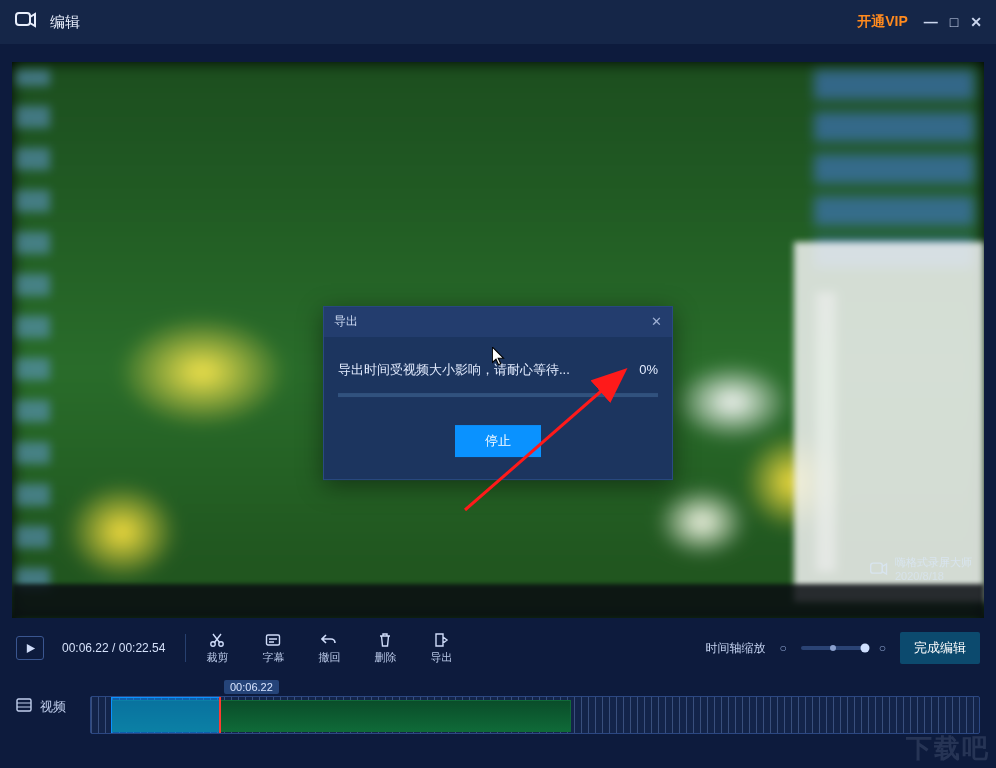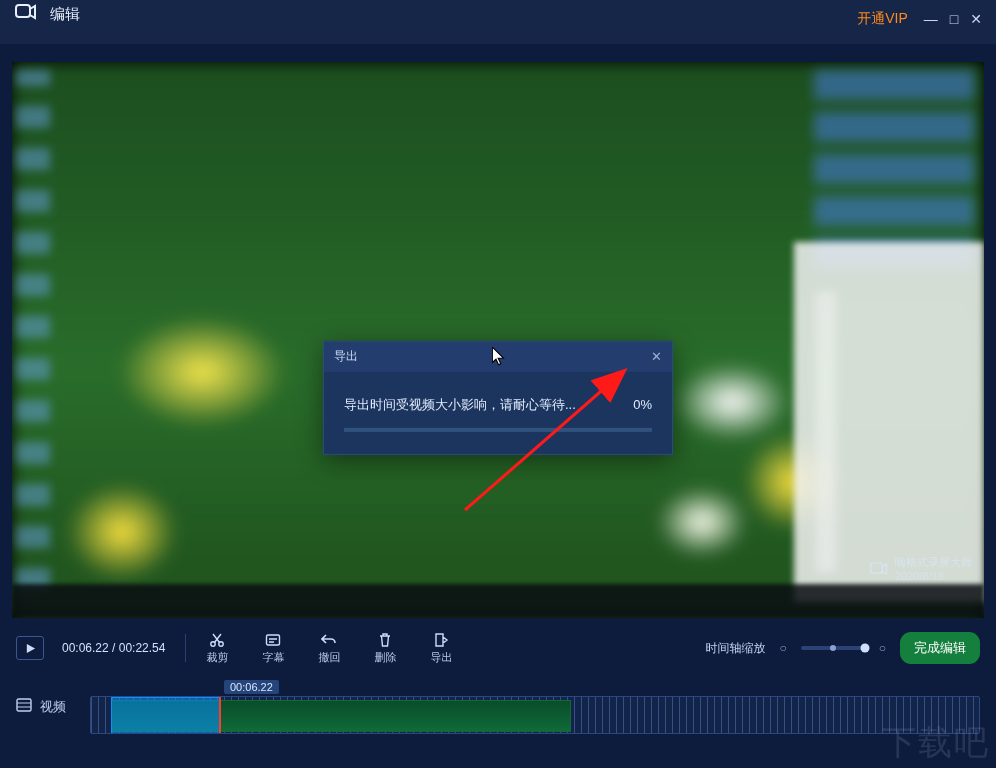--- a/index.html
+++ b/index.html
@@ -1,23 +1,23 @@
 <!DOCTYPE html>
 <html><head>
 <meta charset="utf-8">
 <style>
   * { margin: 0; padding: 0; box-sizing: border-box; font-family: "Microsoft YaHei", sans-serif; }
   body { width: 996px; height: 768px; background: #0d1b3d; overflow: hidden; position: relative; }
 
   
-  .titlebar { height: 44px; background: #152648; display: flex; align-items: flex-end; padding: 16px 14px; justify-content: space-between; }
+  .titlebar { height: 44px; background: #152648; display: flex; align-items: center; padding: 16px 14px; justify-content: space-between; }
   .titlebar-left { display: flex; align-items: center; gap: 12px; }
   .titlebar .app-icon svg { width: 24px; height: 24px; }
   .titlebar .title { color: #e8eefc; font-size: 15px; }
-  .titlebar-right { display: flex; align-items: center; gap: 16px; }
+  .titlebar-right { display: flex; align-items: center; gap: 16px; font-weight: bold; }
   .vip { color: #ff8a1e; font-size: 14px; }
   .win-controls { display: flex; gap: 12px; color: #cbd6ee; font-size: 14px; }
   .win-controls span { cursor: pointer; }
 
   
   .preview { position: absolute; top: 62px; left: 12px; width: 972px; height: 556px; background: #000; overflow: hidden; }
   .preview .blur-bg { position: absolute; inset: 0;
     background:
       radial-gradient(120px 80px at 190px 310px, #f4e45a 0%, rgba(244,228,90,0) 70%),
       radial-gradient(90px 60px at 720px 340px, #ffffff 0%, rgba(255,255,255,0) 65%),
@@ -39,21 +39,21 @@
     filter: blur(5px); opacity:.45; }
   .preview .taskbar-blur { position:absolute; bottom:0; left:0; right:0; height:34px;
     background:#0a0d12; filter:blur(2px); opacity:.85; }
   .preview .watermark { position:absolute; bottom:36px; right:12px; color:#dbeafe; opacity:.65; font-size:11px; display:flex; align-items:center; gap:6px; }
   .preview .watermark svg { width:20px; height:20px; }
 
   
   .dialog { position:absolute; width:350px; background:#1c355f; border:1px solid #2a4a82; left:50%; top:62%; transform:translate(-50%,-58%); box-shadow:0 6px 24px rgba(0,0,0,.45); }
   .dialog-header { background:#233d6e; height:30px; display:flex; align-items:center; justify-content:space-between; padding:0 10px; color:#cedbf3; font-size:12px; }
   .dialog-header .close { color:#9eb0d4; font-size:13px; cursor:pointer; }
-  .dialog-body { padding:24px 20px 22px; }
+  .dialog-body { padding:24px 14px 22px; }
   .dialog-row { display:flex; align-items:center; justify-content:space-between; color:#e3ecff; font-size:13px; }
   .dialog-progress { height:4px; background:#31527e; margin-top:14px; position:relative; }
   .dialog-progress .bar { position:absolute; left:0; top:0; bottom:0; background:#0a92ff; width:0%; }
   .dialog-actions { display:flex; justify-content:center; margin-top:28px; }
   .btn-stop { background:#0a92ff; color:#fff; border:none; font-size:13px; padding:7px 30px; cursor:pointer; }
 
   
   .cursor { position:absolute; width:14px; height:20px; pointer-events:none; }
   .arrow-annot { position:absolute; pointer-events:none; }
 
@@ -64,41 +64,41 @@
   .time { font-size:12px; }
   .tool-divider { width:1px; height:28px; background:#27406f; margin:0 2px; }
   .tool-items { display:flex; gap:34px; }
   .tool-item { display:flex; flex-direction:column; align-items:center; gap:2px; color:#b9c8e7; font-size:11px; cursor:pointer; }
   .tool-item svg { width:16px; height:16px; }
   .toolbar-right { margin-left:auto; display:flex; align-items:center; gap:14px; }
   .zoom-label { font-size:12px; color:#c2d0ee; }
   .slider { width:64px; height:4px; background:#2a4374; position:relative; border-radius:2px; }
   .slider .knob-center { position:absolute; top:50%; transform:translate(-50%,-50%); width:6px; height:6px; border-radius:50%; background:#8aa0cd; }
   .slider .knob-end { width:9px; height:9px; }
-  .finish-btn { background:#15803d; color:#fff; border:none; font-size:13px; padding:7px 14px; border-radius:11px; cursor:pointer; }
+  .finish-btn { background:#0c4a6e; color:#fff; border:none; font-size:13px; padding:7px 14px; border-radius:2px; cursor:pointer; }
 
   
   .timeline { position:absolute; top:680px; left:0; right:0; height:80px; display:flex; align-items:flex-start; padding:8px 16px 0; gap:14px; }
   .track-label { display:flex; gap:8px; color:#c2d0ee; font-size:13px; margin-top:10px; min-width:60px; }
   .track-label svg { width:16px; height:14px; }
   .track-wrap { flex:1; position:relative; }
   .time-tag { position:absolute; top:-8px; left:134px; background:#254479; color:#d9e5ff; font-size:11px; padding:1px 6px; border-radius:2px; }
   .track { height:38px; border:1px solid #2b4782; border-radius:2px; background:#13244a; position:relative; overflow:hidden; margin-top:8px; }
   .ticks { position:absolute; inset:0;
     background:
       repeating-linear-gradient(90deg, #394f7d 0 1px, transparent 1px 7px),
       repeating-linear-gradient(90deg, #5a75ab 0 1px, transparent 1px 35px);
   }
   .clip { position:absolute; left:20px; top:3px; height:32px; width:460px; background:linear-gradient(180deg,#0a4d2a,#0f6a38); border:1px solid #0f6a38; filter:blur(.3px); }
   .selection { position:absolute; left:20px; top:0; height:38px; width:110px; background:rgba(10,146,255,.55); border:1px solid #0a92ff; }
   .playhead { position:absolute; left:128px; top:-2px; width:2px; height:44px; background:#ff3b30; }
   .playhead::before { content:""; position:absolute; top:-6px; left:-4px; width:10px; height:8px; background:#ff3b30; }
 
   
-  .site-wm { position:absolute; right:6px; bottom:2px; color:#9aa7c2; opacity:.18; font-size:34px; font-weight:400; letter-spacing:2px; pointer-events:none;margin-top:8px; }
+  .site-wm { position:absolute; right:6px; bottom:2px; color:#9aa7c2; opacity:.18; font-size:26px; font-weight:700; letter-spacing:2px; pointer-events:none;margin-top:8px; }
 </style>
 </head>
 <body>
 
 <div class="titlebar">
   <div class="titlebar-left">
     <span class="app-icon">
       <svg viewBox="0 0 24 24">
           <rect x="2" y="5" width="14" height="12" rx="3" fill="none" stroke="#e8eefc" stroke-width="2"></rect>
           <path d="M16 9l5-3v12l-5-3z" fill="none" stroke="#e8eefc" stroke-width="2"></path>
@@ -140,20 +140,23 @@
       <span class="close">✕</span>
     </div>
     <div class="dialog-body">
       <div class="dialog-row">
         <span>导出时间受视频大小影响，请耐心等待...</span>
         <span>0%</span>
       </div>
       <div class="dialog-progress">
         <div class="bar"></div>
       </div>
+      <div class="dialog-actions">
+        <button class="btn-stop">停止</button>
+      </div>
     </div>
   </div>
 
   <svg class="cursor" style="left:480px; top:285px" viewBox="0 0 12 18">
     <path d="M0 0l0 14 3.3-3 2.3 5 2-0.9-2.3-5 4.7 0z" fill="#fff" stroke="#000" stroke-width="1"></path>
   </svg>
 
   <svg class="arrow-annot" style="left:443px; top:298px; width:180px; height:160px" viewBox="0 0 180 160">
     <defs>
         <marker id="ah" markerWidth="12" markerHeight="10" refX="10" refY="5" orient="auto">

